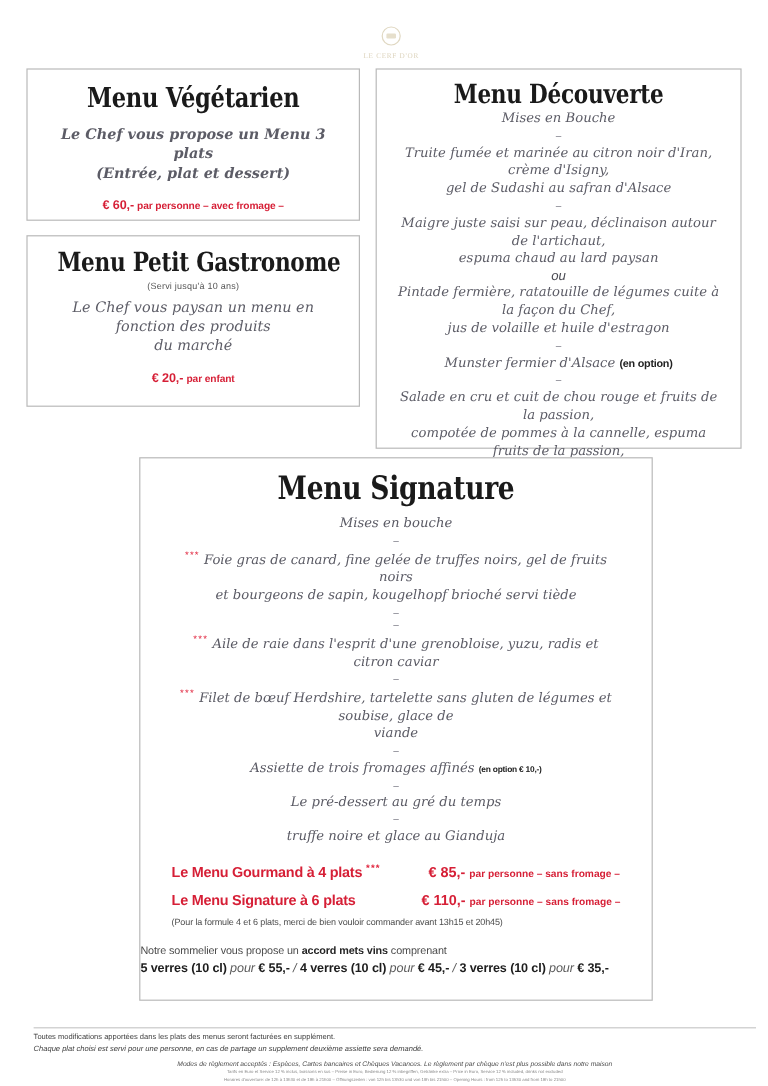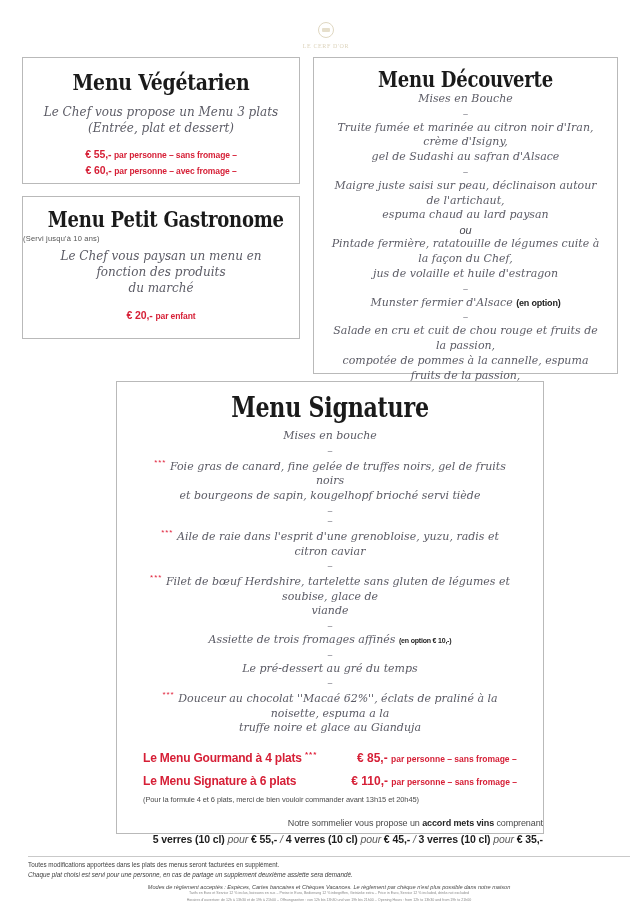--- a/index.html
+++ b/index.html
@@ -68,25 +68,25 @@
   
   .script{
     text-align:center;
     font-family:"DejaVu Serif", serif;
     font-style:italic;
     color:#5c5c66;
     font-size:11px;
     line-height:1.35;
     padding:0 14px;
   }
-  #box-veg .script{margin-top:9px;font-size:12px;}
+  #box-veg .script{margin-top:9px;font-size:12px;font-weight:bold;}
   #box-petit .script{margin-top:5px;font-size:12px;}
 
   .subnote{
-    text-align:left;
+    text-align:center;
     font-size:7.5px;
     color:#555;
     letter-spacing:.2px;
     margin-top:2px;
   }
 
   .sep{
     text-align:center;
     color:#8d8d96;
     font-size:11px;
@@ -176,21 +176,21 @@
 
   .order-note{
     text-align:left;
     font-size:7.5px;
     color:#4d4d4d;
     margin-top:-2px;
     letter-spacing:-.1px;
   }
 
   .wine{
-    text-align:right;
+    text-align:left;
     margin-top:12px;
     font-size:9px;
     color:#4a4a4a;
     line-height:1.6;
     letter-spacing:-.1px;
   }
   .wine b{color:#242424;}
   .wine .glasses{font-size:10.5px;color:#1d1d1d;font-weight:700;}
   .wine .glasses .lite{font-weight:400;color:#5b5b5b;font-style:italic;}
 
@@ -248,24 +248,20 @@
   </div>
 
   <div class="box" id="box-veg">
     <div class="menu-title">Menu Végétarien</div>
     <div class="script">
       <div>Le Chef vous propose un Menu 3 plats</div>
       <div>(Entrée, plat et dessert)</div>
     </div>
     <div class="price-block">
       <div>
-        <span class="amt">€ 55,-</span>
-        <span class="tail">par personne – sans fromage –</span>
-      </div>
-      <div>
         <span class="amt">€ 60,-</span>
         <span class="tail">par personne – avec fromage –</span>
       </div>
     </div>
   </div>
 
   <div class="box" id="box-petit">
     <div class="menu-title">Menu Petit Gastronome</div>
     <div class="subnote">(Servi jusqu'à 10 ans)</div>
     <div class="script">
@@ -377,24 +373,20 @@
         </div>
       </div>
       <div class="sep">–</div>
 
       <div class="script">
         <div>Le pré-dessert au gré du temps</div>
       </div>
       <div class="sep">–</div>
 
       <div class="script">
-        <div>
-          <span class="aster">***</span>
-          <span>Douceur au chocolat ''Macaé 62%'', éclats de praliné à la noisette, espuma a la</span>
-        </div>
         <div>truffe noire et glace au Gianduja</div>
       </div>
     </div>
 
     <div class="formulas">
       <div class="formula-row">
         <span class="formula-name">
           <span>Le Menu Gourmand à 4 plats</span>
           <span class="aster">***</span>
         </span>

